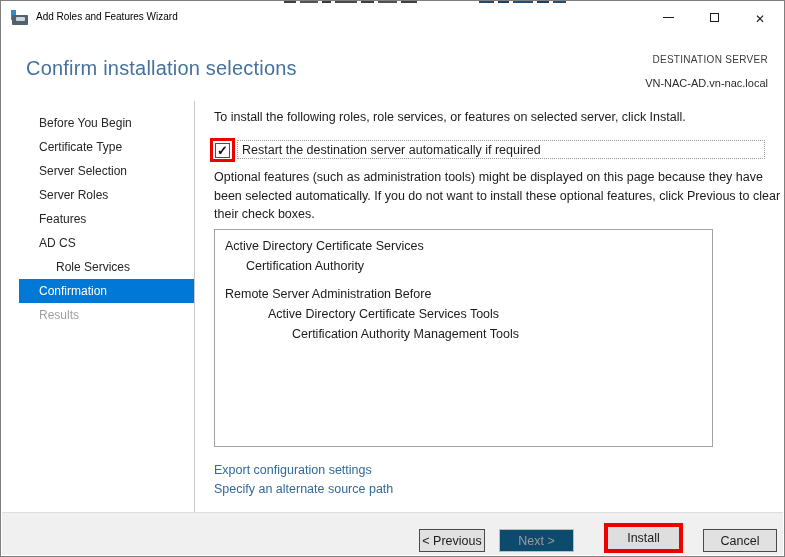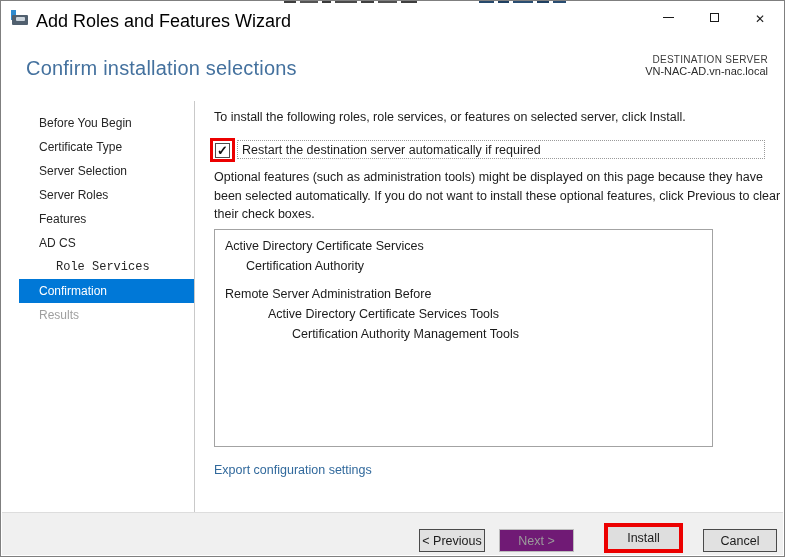--- a/index.html
+++ b/index.html
@@ -5,37 +5,37 @@
   html,body{margin:0;padding:0;}
   body{width:785px;height:557px;position:relative;font-family:"Liberation Sans",sans-serif;background:#fff;overflow:hidden;}
   .window{position:absolute;inset:0;border:1px solid #7f7f7f;box-sizing:border-box;background:#fff;}
 
   
   .artifact{position:absolute;top:0;height:2px;z-index:10;}
 
   
   .titlebar{position:absolute;top:1px;left:1px;right:1px;height:31px;background:#fff;}
   .app-icon{position:absolute;left:9px;top:8px;width:18px;height:16px;}
-  .title-text{position:absolute;left:34px;top:9px;font-size:18px;color:#000;white-space:nowrap;}
+  .title-text{position:absolute;left:34px;top:9px;font-size:10px;color:#000;white-space:nowrap;}
   .win-controls{position:absolute;right:0;top:0;display:flex;height:31px;}
   .win-btn{width:46px;height:31px;display:flex;align-items:center;justify-content:center;cursor:default;}
   .glyph-min{width:11px;height:1px;background:#1a1a1a;}
   .glyph-max{width:9px;height:9px;border:1px solid #1a1a1a;box-sizing:border-box;}
   .glyph-close::after{content:"\2715";font-size:12px;color:#1a1a1a;line-height:12px;}
 
   
   .page-title{position:absolute;left:25px;top:56px;font-size:20px;color:#44719e;letter-spacing:.2px;}
   .destination{position:absolute;right:16px;top:53px;text-align:right;}
   .dest-label{font-size:10px;color:#3a3a3a;letter-spacing:.3px;}
-  .dest-value{font-size:11px;color:#2b2b2b;margin-top:0;}
+  .dest-value{font-size:11px;color:#2b2b2b;margin-top:12px;}
 
   
   .nav{position:absolute;left:0;top:110px;width:193px;}
   .nav-item{height:24px;line-height:24px;margin-left:18px;width:175px;padding-left:20px;box-sizing:border-box;font-size:12px;color:#262626;white-space:nowrap;cursor:default;}
-  .nav-item.sub{padding-left:37px;font-family:Liberation Mono, monospace;}
+  .nav-item.sub{padding-left:37px;}
   .nav-item.selected{background:#0078d7;color:#fff;}
   .nav-item.disabled{color:#9f9f9f;}
   .divider{position:absolute;left:193px;top:100px;bottom:44px;width:1px;background:#c9c9c9;}
 
   
   .intro{position:absolute;left:213px;top:109px;font-size:12.5px;color:#1b1b1b;white-space:nowrap;}
   .cb-annotation{position:absolute;left:209px;top:137px;width:25px;height:24px;border:3px solid #ec0000;box-sizing:border-box;background:#fff;display:flex;align-items:center;justify-content:center;}
   .checkbox{width:15px;height:15px;border:1px solid #4d4d4d;box-sizing:border-box;background:#fff;display:flex;align-items:center;justify-content:center;cursor:default;}
   .checkbox::after{content:"\2713";font-size:13px;font-weight:bold;color:#111;line-height:13px;}
   .cb-focusrect{position:absolute;left:236px;top:139px;width:528px;height:19px;border:1px dotted #9a9a9a;box-sizing:border-box;display:flex;align-items:center;cursor:default;}
@@ -51,21 +51,21 @@
   .ind-3{padding-left:77px;}
   .group-gap{margin-top:8px;}
 
   .links{position:absolute;left:213px;top:460px;font-size:12.5px;line-height:18.5px;}
   .link{color:#31699c;cursor:pointer;white-space:nowrap;}
 
   
   .footer{position:absolute;left:1px;right:1px;bottom:1px;height:42px;background:#f0f0f0;border-top:1px solid #ddd;}
   .btn{position:absolute;height:23px;box-sizing:border-box;font-size:12.5px;display:flex;align-items:center;justify-content:center;background:#e1e1e1;border:1px solid #4a4a4a;color:#1b1b1b;cursor:default;}
   .btn-previous{left:418px;top:528px;width:66px;}
-  .btn-next{left:498px;top:528px;width:75px;border-color:#bcbcbc;color:#9b9b9b;background:#701a75;}
+  .btn-next{left:498px;top:528px;width:75px;border-color:#bcbcbc;color:#9b9b9b;background:#0c4a6e;}
   .install-annotation{position:absolute;left:603px;top:522px;width:79px;height:30px;border:4px solid #ec0000;box-sizing:border-box;background:#dedede;}
   .btn-install{position:relative;width:100%;height:100%;background:#dedede;display:flex;align-items:center;justify-content:center;font-size:12.5px;color:#1b1b1b;cursor:default;}
   .btn-cancel{left:702px;top:528px;width:74px;}
 </style>
 </head>
 <body>
 
 <div class="window">
 
   <div>
@@ -142,20 +142,21 @@
   <div class="listbox">
     <div class="tree-item ind-0">Active Directory Certificate Services</div>
     <div class="tree-item ind-1">Certification Authority</div>
     <div class="tree-item ind-0 group-gap">Remote Server Administration Before</div>
     <div class="tree-item ind-2">Active Directory Certificate Services Tools</div>
     <div class="tree-item ind-3">Certification Authority Management Tools</div>
   </div>
 
   <div class="links">
     <div class="link">Export configuration settings</div>
+    <div class="link">Specify an alternate source path</div>
   </div>
 
   <div class="footer"></div>
   <div class="btn btn-previous">&lt; Previous</div>
   <div class="btn btn-next">Next &gt;</div>
   <div class="install-annotation">
     <div class="btn-install">Install</div>
   </div>
   <div class="btn btn-cancel">Cancel</div>
 

